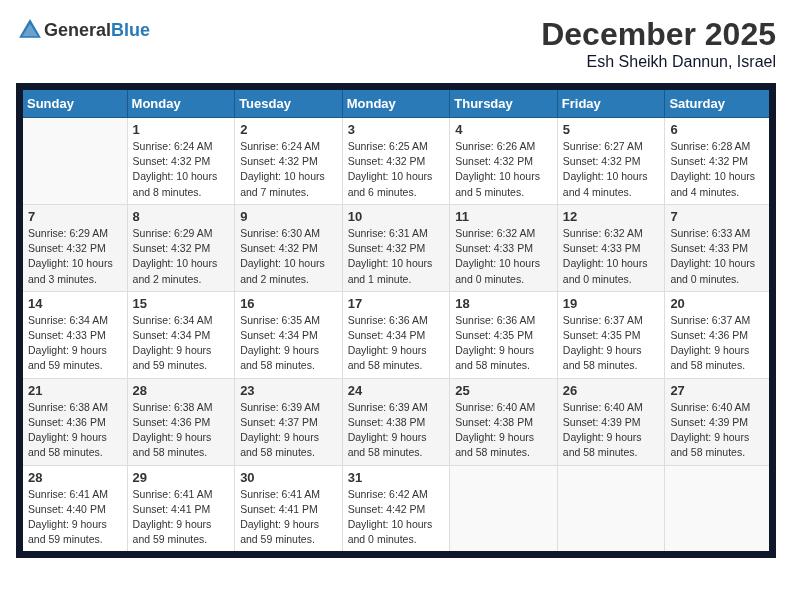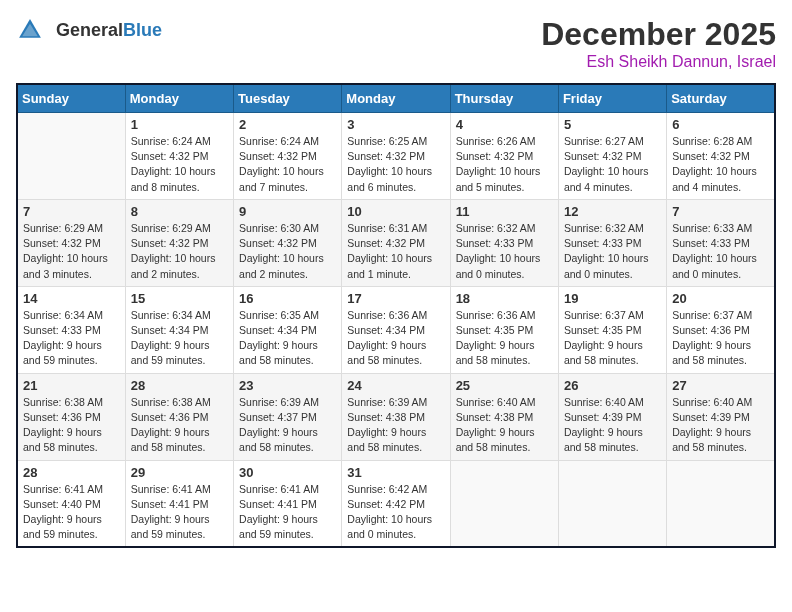--- a/index.html
+++ b/index.html
@@ -12,21 +12,21 @@
     }
     .header-area {
       display: flex;
       justify-content: space-between;
       align-items: flex-start;
       margin-bottom: 12px;
     }
     .logo {
       display: flex;
       align-items: center;
-      gap: 12px;
+      gap: 0;
     }
     .logo-text-general {
       font-size: 18px;
       font-weight: bold;
       color: #333;
     }
     .logo-text-blue {
       font-size: 18px;
       font-weight: bold;
       color: #2a7ab8;
@@ -39,26 +39,26 @@
       text-align: right;
     }
     .month-title {
       font-size: 32px;
       font-weight: bold;
       color: #333;
       margin-left: 42px;
     }
     .location-title {
       font-size: 16px;
-      color: #a21caf;
+      color: #0f172a;
     }
     .calendar {
       width: 100%;
       border-collapse: collapse;
-      border: 2px solid #0f172a;
+      border: 7px solid #0f172a;
     }
     .calendar th {
       background-color: #2a7ab8;
       color: #fff;
       font-size: 13px;
       font-weight: bold;
       padding: 6px 4px;
       text-align: left;
       border: 1px solid #1a5a8a;
     }

